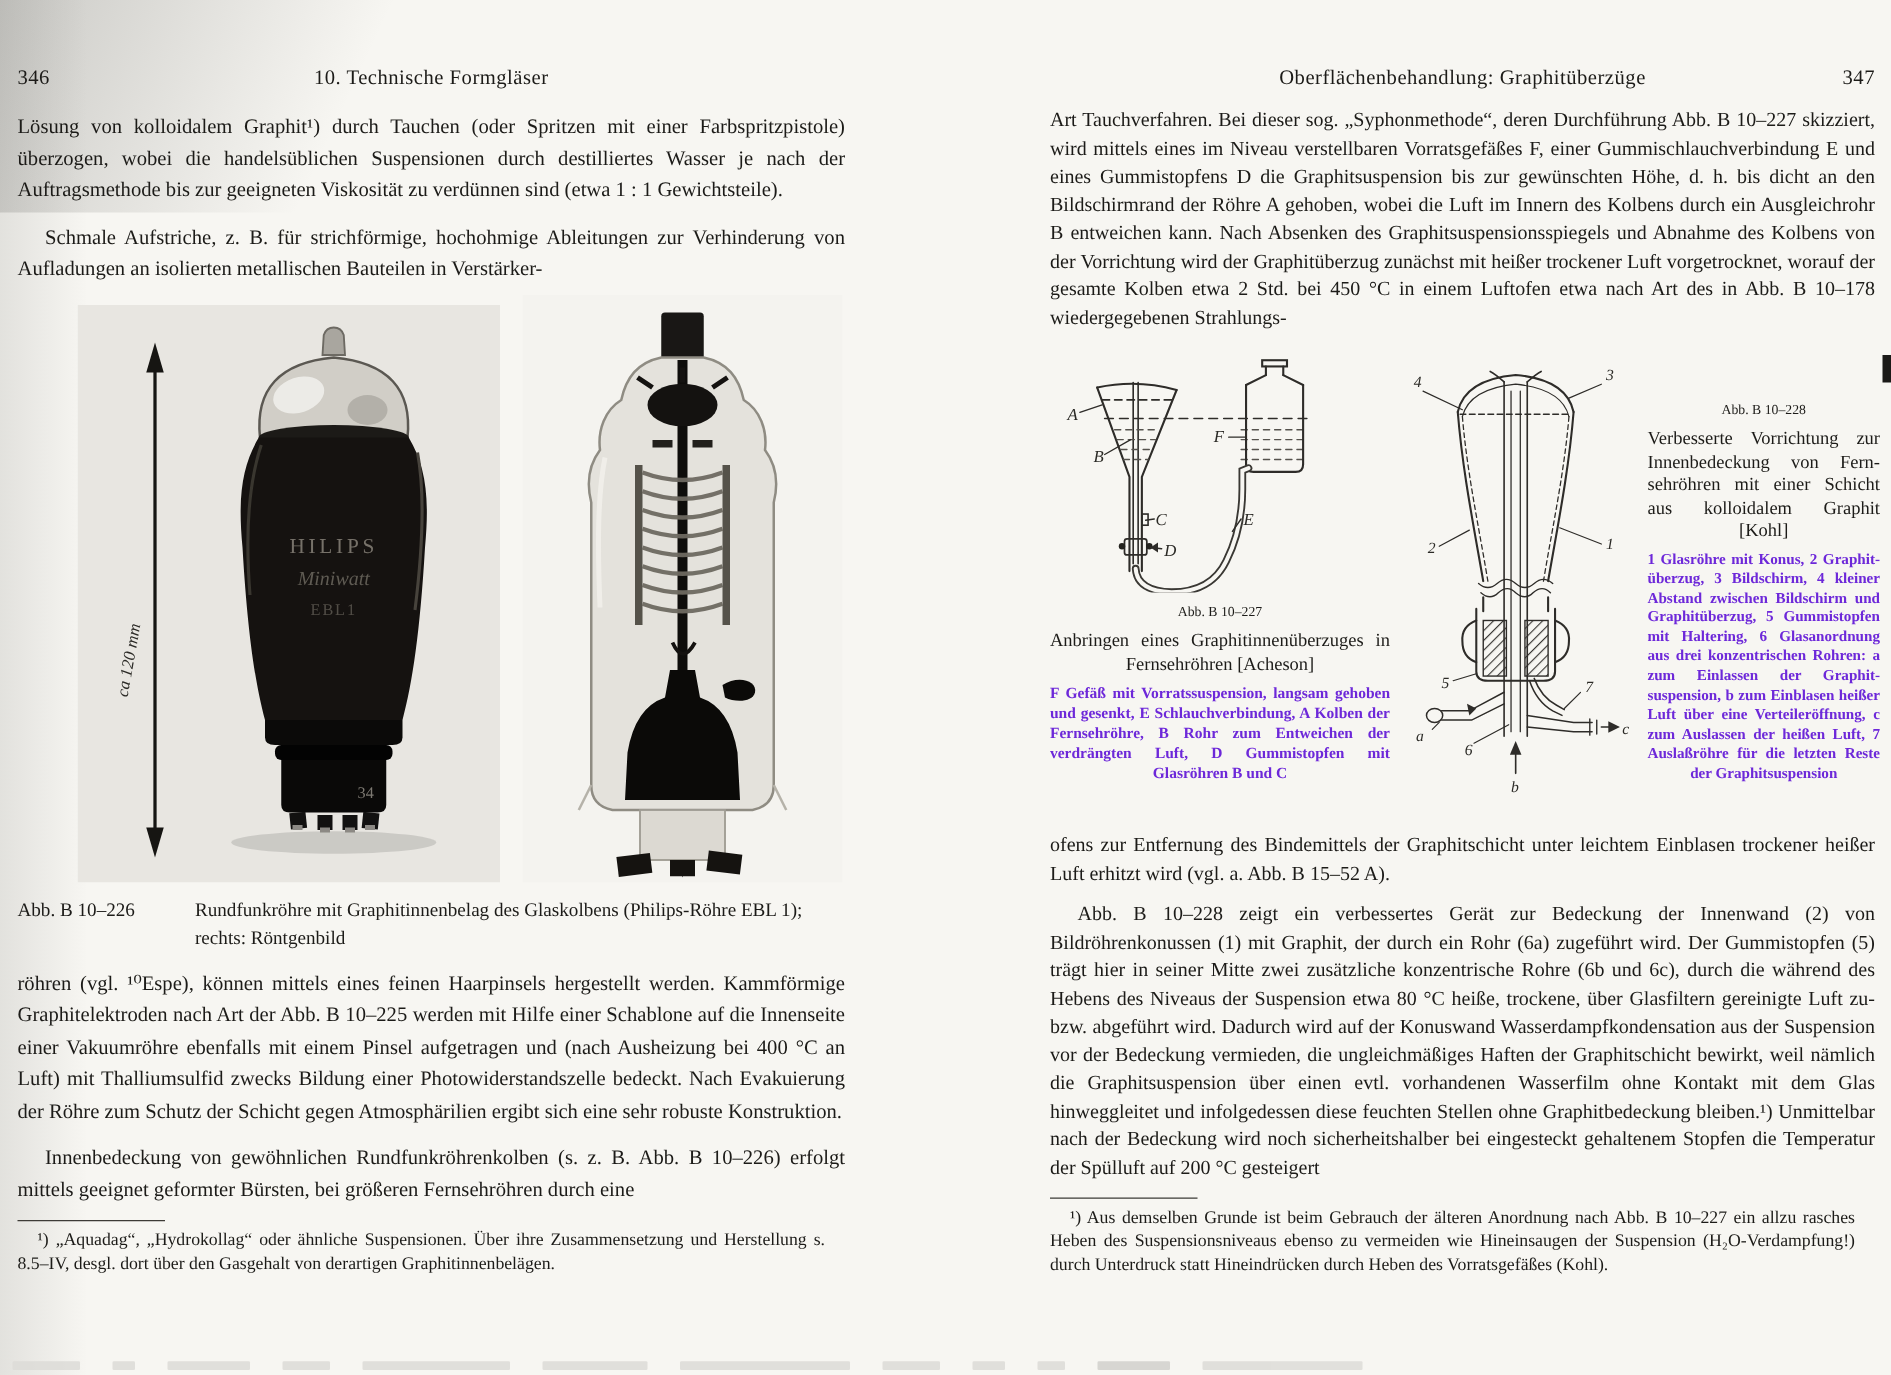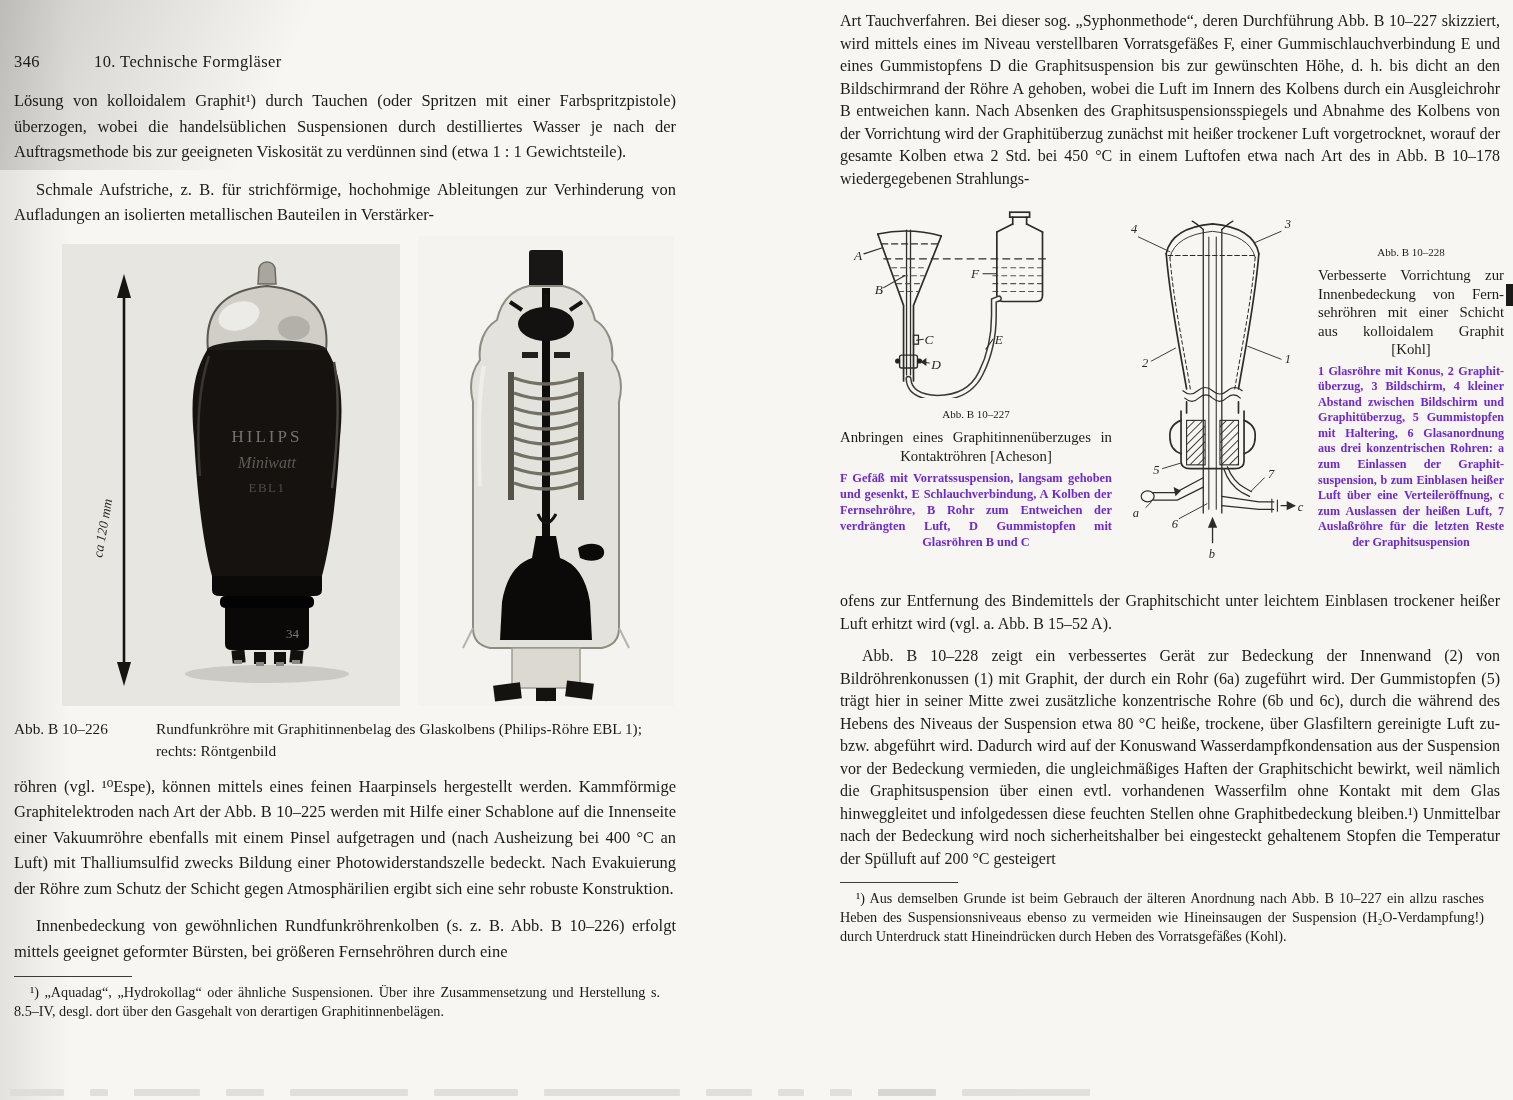--- a/index.html
+++ b/index.html
@@ -24,21 +24,21 @@
   }
   .page{position:absolute;top:0;}
   .page-left{left:14px;width:662px;}
   .page-right{left:840px;width:660px;}
   .pagehead{
     margin-top:52px;height:24px;
     display:flex;align-items:baseline;
     font-size:16.5px;letter-spacing:0.4px;
   }
   .pagehead .pagenum{width:80px;}
-  .pagehead .runtitle{flex:1;}
+  .pagehead .runtitle{flex:1;text-align:center;}
   .pagehead .spacer{width:80px;}
   .page-right .pagehead .pagenum{text-align:right;}
   .p{
     margin:0;margin-top:12px;
     font-size:16.5px;line-height:25.5px;
     text-align:justify;
   }
   .page-right .p{font-size:16px;line-height:22.5px;margin-top:10px;}
   .indent{text-indent:22px;}
   .figure-226{
@@ -194,20 +194,25 @@
     </div>
 
     <p class="p">röhren (vgl. ¹⁰Espe), können mittels eines feinen Haarpinsels hergestellt werden. Kammförmige Graphitelektroden nach Art der Abb. B 10–225 werden mit Hilfe einer Schablone auf die Innenseite einer Vakuumröhre ebenfalls mit einem Pinsel aufgetragen und (nach Ausheizung bei 400 °C an Luft) mit Thalliumsulfid zwecks Bildung einer Photowiderstandszelle bedeckt. Nach Evakuierung der Röhre zum Schutz der Schicht gegen Atmosphärilien ergibt sich eine sehr robuste Konstruktion.</p>
     <p class="p indent">Innenbedeckung von gewöhnlichen Rundfunkröhrenkolben (s. z. B. Abb. B 10–226) erfolgt mittels geeignet geformter Bürsten, bei größeren Fernsehröhren durch eine</p>
 
     <div class="fnrule"></div>
     <p class="fn">¹) „Aquadag“, „Hydrokollag“ oder ähnliche Suspensionen. Über ihre Zusammensetzung und Herstellung s. 8.5–IV, desgl. dort über den Gasgehalt von derartigen Graphitinnenbelägen.</p>
   </div>
 
   <div class="page page-right">
+    <div class="pagehead">
+      <span class="spacer"></span>
+      <span class="runtitle">Oberflächenbehandlung: Graphitüberzüge</span>
+      <span class="pagenum">347</span>
+    </div>
 
     <p class="p">Art Tauchverfahren. Bei dieser sog. „Syphonmethode“, deren Durchführung Abb. B 10–227 skizziert, wird mittels eines im Niveau verstellbaren Vorratsgefäßes F, einer Gummischlauchverbindung E und eines Gummistopfens D die Graphitsuspension bis zur gewünschten Höhe, d. h. bis dicht an den Bildschirmrand der Röhre A gehoben, wobei die Luft im Innern des Kolbens durch ein Ausgleichrohr B entweichen kann. Nach Absenken des Graphitsuspensionsspiegels und Abnahme des Kolbens von der Vorrichtung wird der Graphitüberzug zunächst mit heißer trockener Luft vorgetrocknet, worauf der gesamte Kolben etwa 2 Std. bei 450 °C in einem Luftofen etwa nach Art des in Abb. B 10–178 wiedergegebenen Strahlungs-</p>
 
     <div class="figures-row">
 
       <svg class="fig227" width="258" height="194" viewBox="0 0 260 195">
         <g stroke="#2e2c29" stroke-width="1.7" fill="none" stroke-linecap="round">
           <path d="M30,30 Q62,23 94,32"></path>
           <path d="M30,30 L56,102 L56,178"></path>
           <path d="M94,32 L66,102 L66,178"></path>
@@ -240,21 +245,21 @@
         <text class="diag-label" x="6" y="56">A</text>
         <text class="diag-label" x="27" y="90">B</text>
         <text class="diag-label" x="77" y="141">C</text>
         <text class="diag-label" x="84" y="166">D</text>
         <text class="diag-label" x="148" y="141">E</text>
         <text class="diag-label" x="124" y="74">F</text>
       </svg>
 
       <div class="cap227">
         <div class="cap-title">Abb. B 10–227</div>
-        <div class="cap-sub">Anbringen eines Graphit­innenüberzuges in Kontakt­röhren [Acheson]</div>
+        <div class="cap-sub">Anbringen eines Graphit­innenüberzuges in Fernseh­röhren [Acheson]</div>
         <div class="cap-detail">F Gefäß mit Vorratssuspension, langsam gehoben und gesenkt, E Schlauchverbindung, A Kolben der Fernsehröhre, B Rohr zum Entweichen der verdrängten Luft, D Gummistopfen mit Glasröhren B und C</div>
       </div>
 
       <svg class="fig228" width="190" height="366" viewBox="0 0 205 395">
         <defs>
           <pattern id="hatch" width="6" height="6" patternUnits="userSpaceOnUse" patternTransform="rotate(45)">
             <line x1="0" y1="0" x2="0" y2="6" stroke="#3a3835" stroke-width="2"></line>
           </pattern>
         </defs>
         <g stroke="#2e2c29" stroke-width="1.8" fill="none" stroke-linecap="round">

